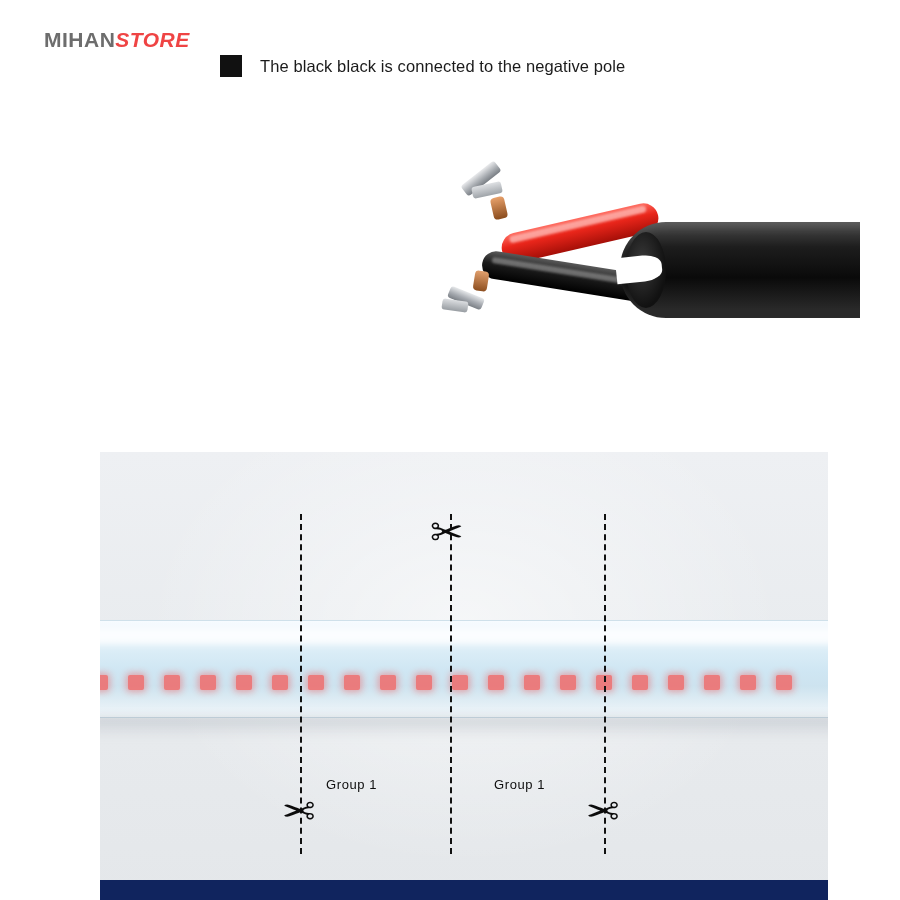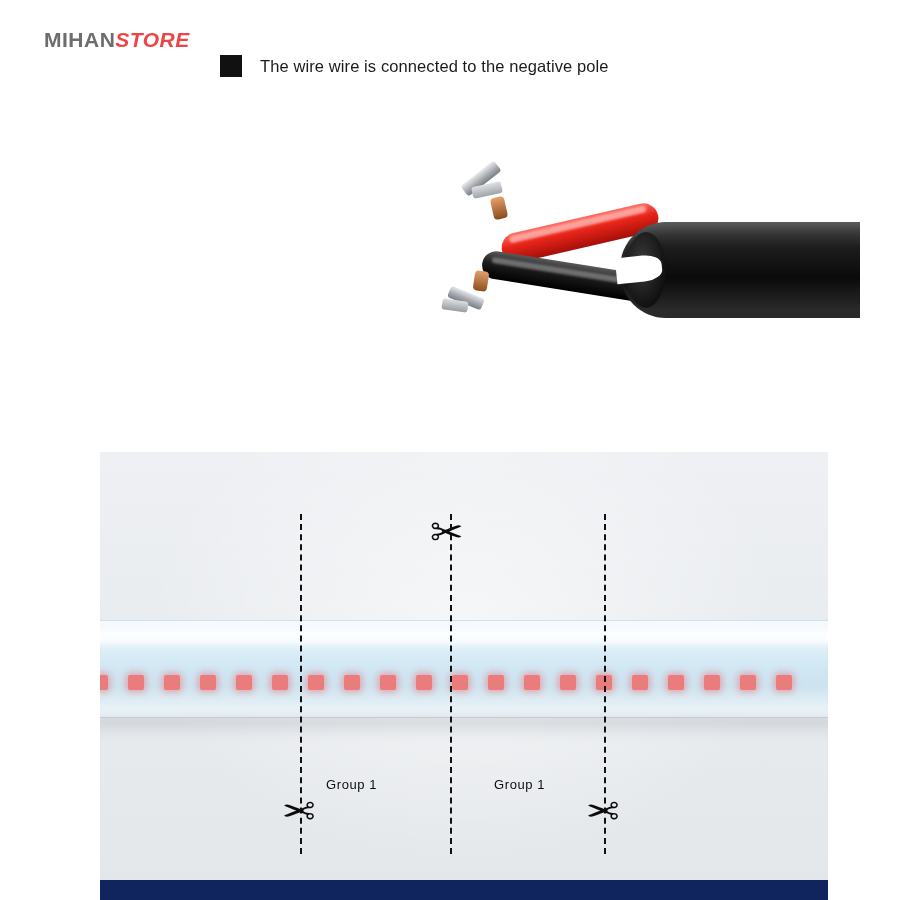--- a/index.html
+++ b/index.html
@@ -313,21 +313,21 @@
 </head>
 <body>
 
 <div class="brand">
   <span class="b-dark">MIHAN</span><span class="b-rose">STORE</span>
 </div>
 
 <div class="legend">
   <div class="legend-row">
     <span class="swatch" style="background:#111111"></span>
-    <span class="legend-text">The wire wire is connected to the negative pole</span>
+    <span class="legend-text">The black black is connected to the negative pole</span>
   </div>
 </div>
 
 <div class="wire-photo">
   <div class="lead-red"></div>
   <div class="lead-red-hi"></div>
   <div class="copper-red"></div>
   <div class="tip-red"></div>
   <div class="tip-red2"></div>
 

